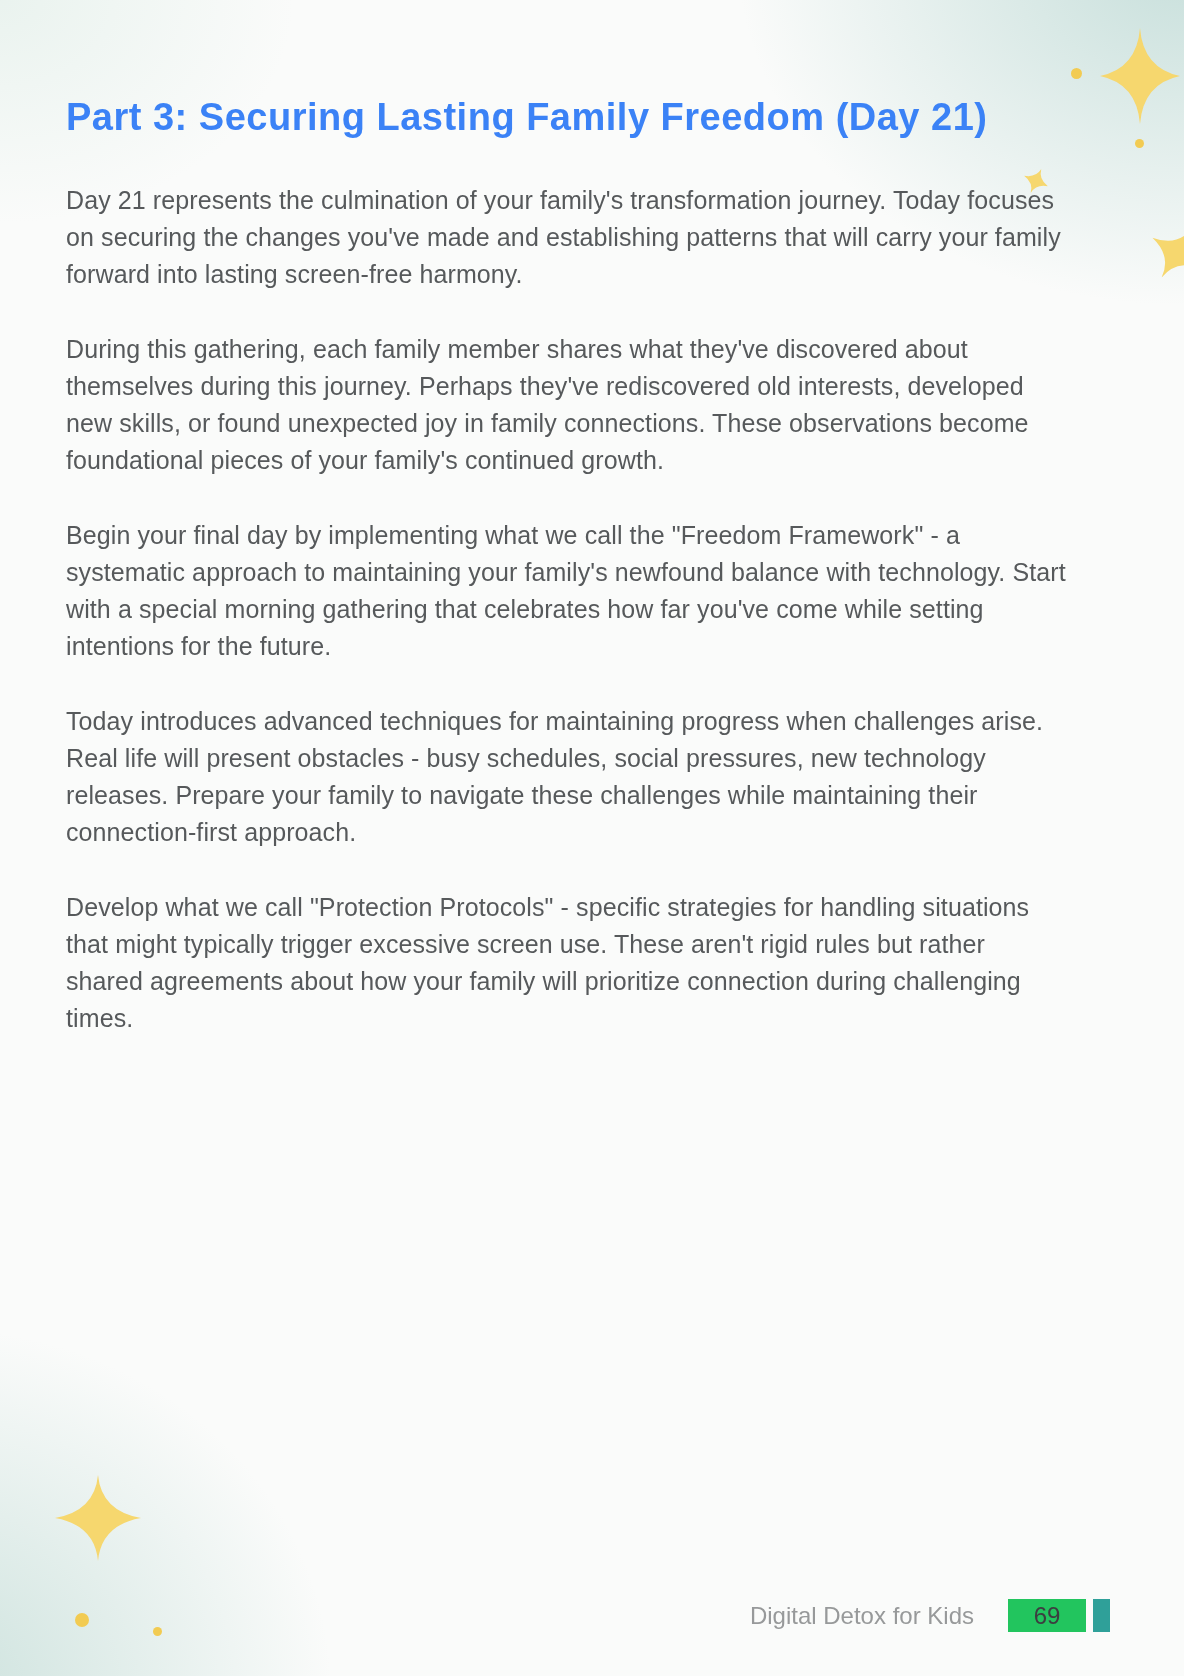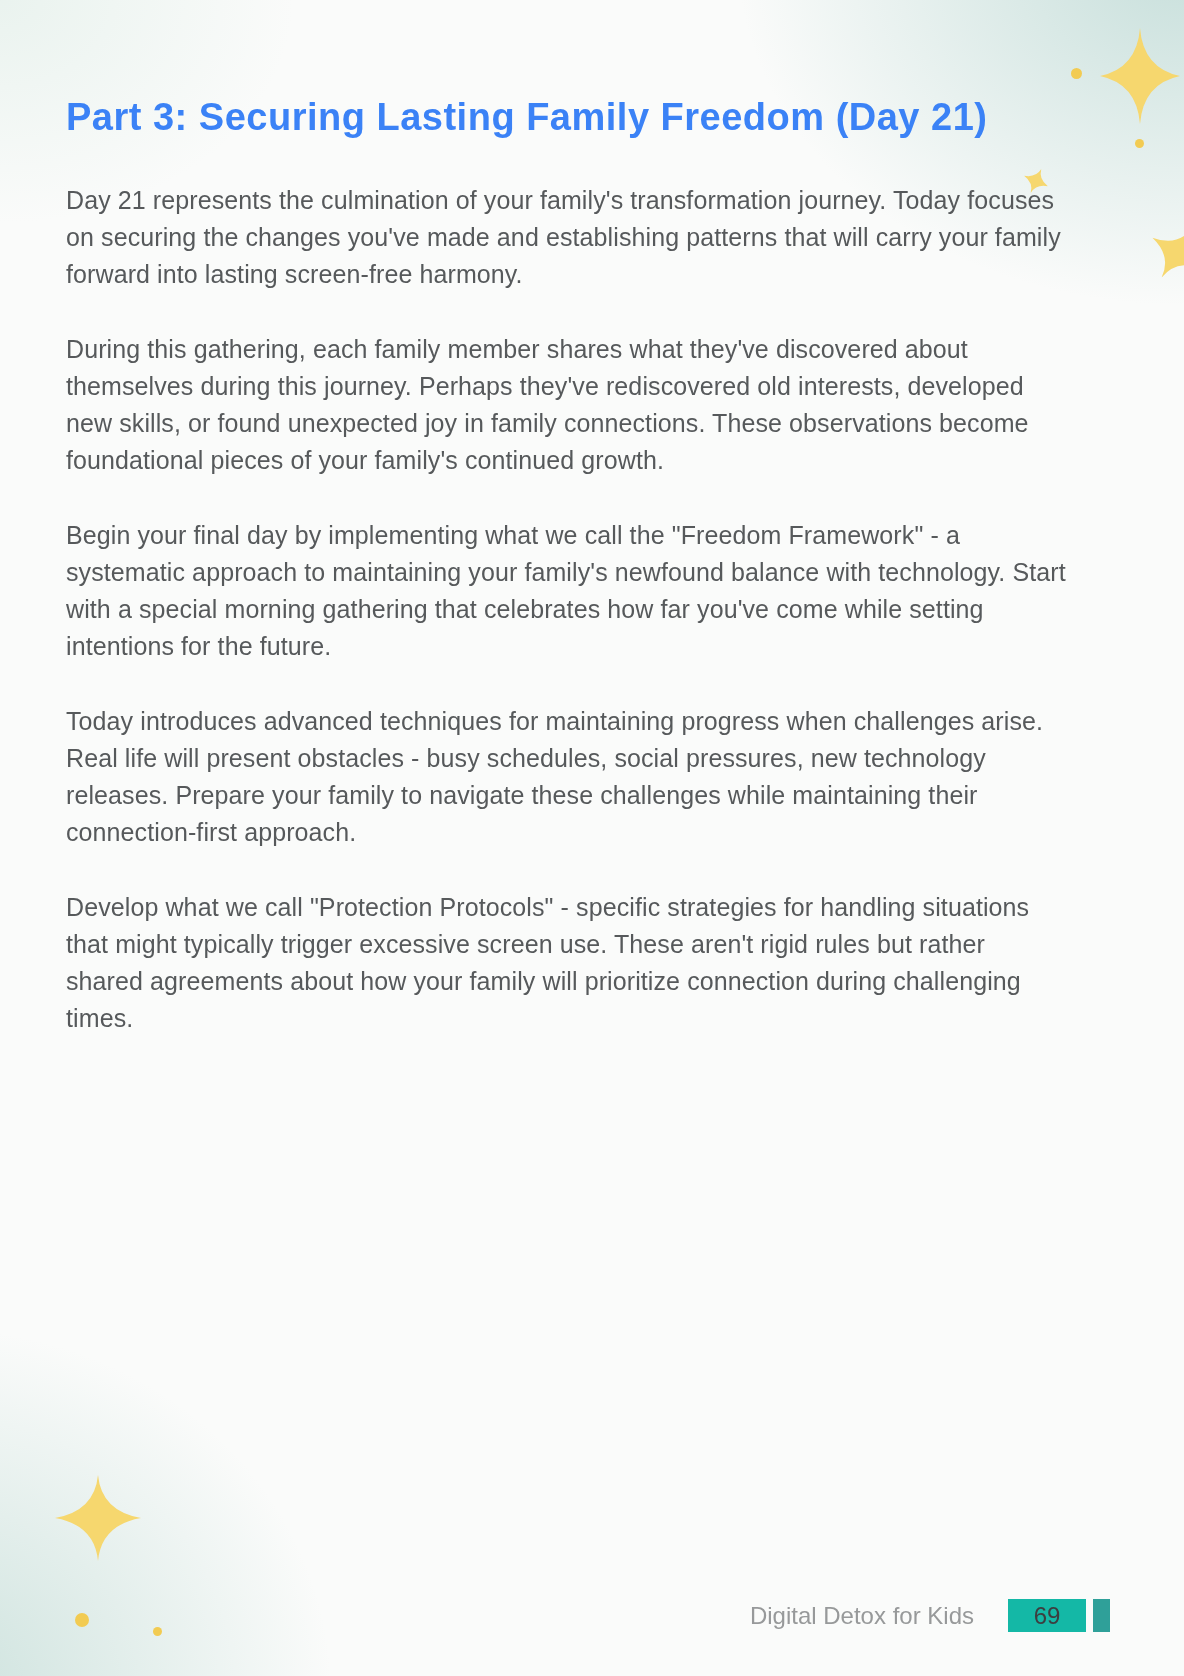--- a/index.html
+++ b/index.html
@@ -54,21 +54,21 @@
     align-items: center;
   }
   .footer-book-title {
     color: #97999a;
     font-size: 24px;
     margin-right: 34px;
   }
   .page-badge {
     width: 78px;
     height: 33px;
-    background: #14b8a6;
+    background: #22c55e;
     color: #3c3e40;
     font-size: 24px;
     display: flex;
     align-items: center;
     justify-content: center;
   }
   .page-badge-bar {
     width: 17px;
     height: 33px;
     background: #2fa099;

